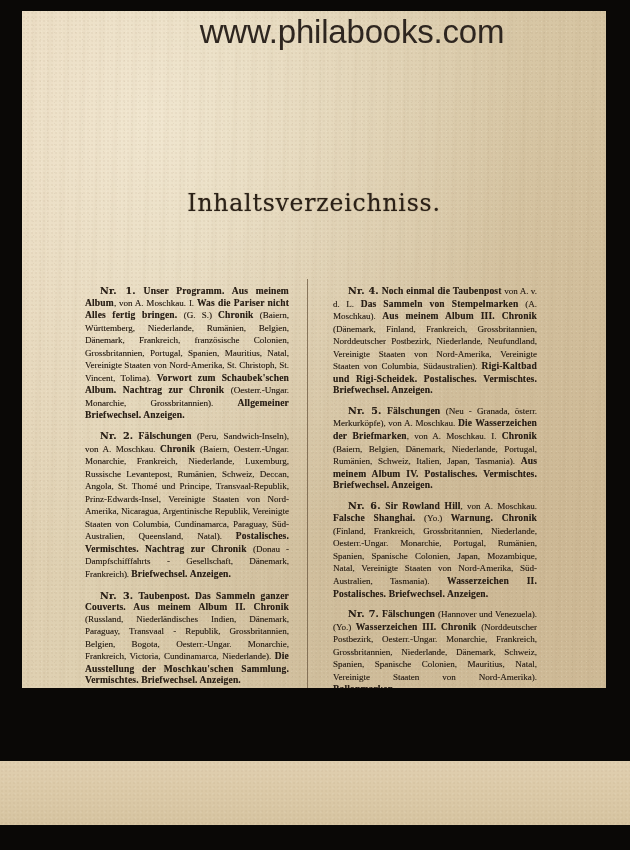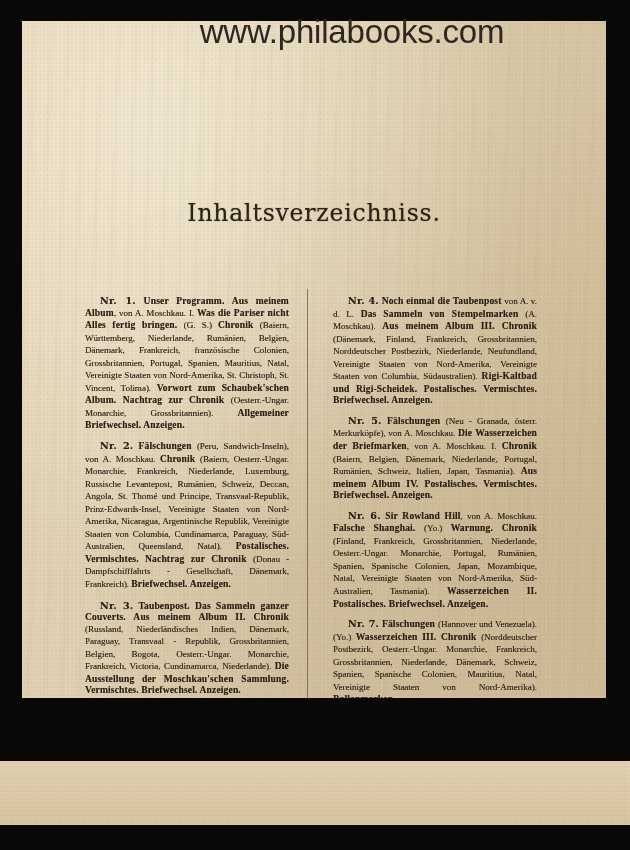--- a/index.html
+++ b/index.html
@@ -19,21 +19,21 @@
     position: relative;
     width: 630px;
     height: 850px;
     background: #0a0806;
   }
 
   
   .sheet {
     position: absolute;
     left: 22px;
-    top: 21px;
+    top: 11px;
     width: 584px;
     height: 677px;
     background:
       radial-gradient(ellipse at 22% 16%, rgba(255,248,232,0.55) 0%, rgba(255,248,232,0) 58%),
       radial-gradient(ellipse at 85% 78%, rgba(186,160,122,0.30) 0%, rgba(186,160,122,0) 62%),
       linear-gradient(102deg, #e3d2b5 0%, #ded0b1 28%, #d9c9a8 60%, #d3c09d 100%);
     overflow: hidden;
   }
   
   .sheet::before {

